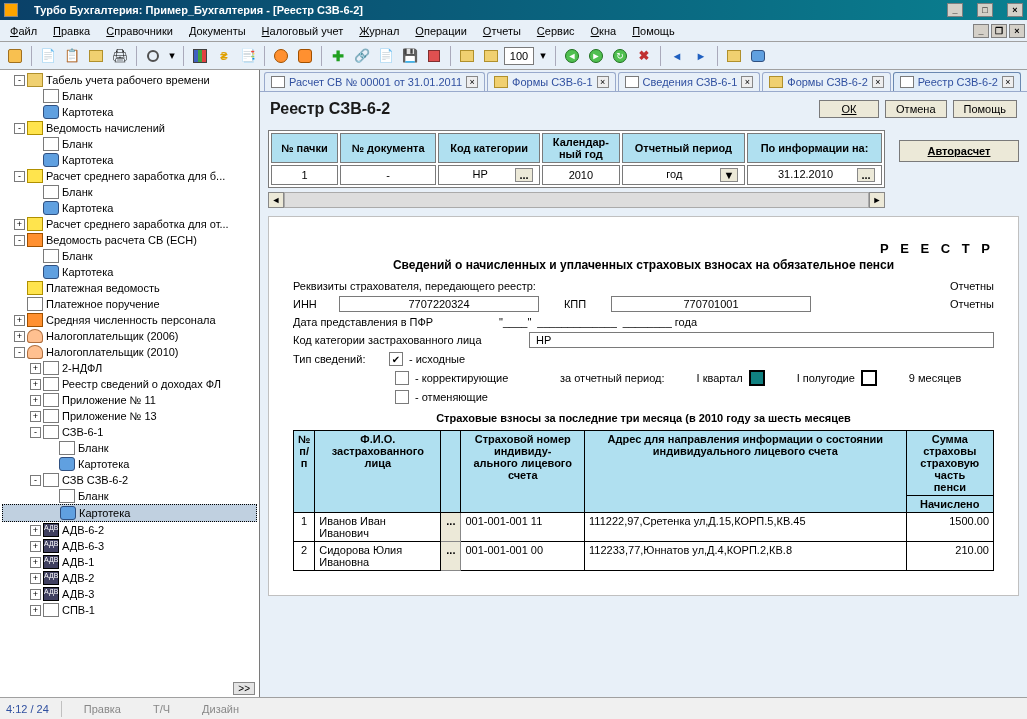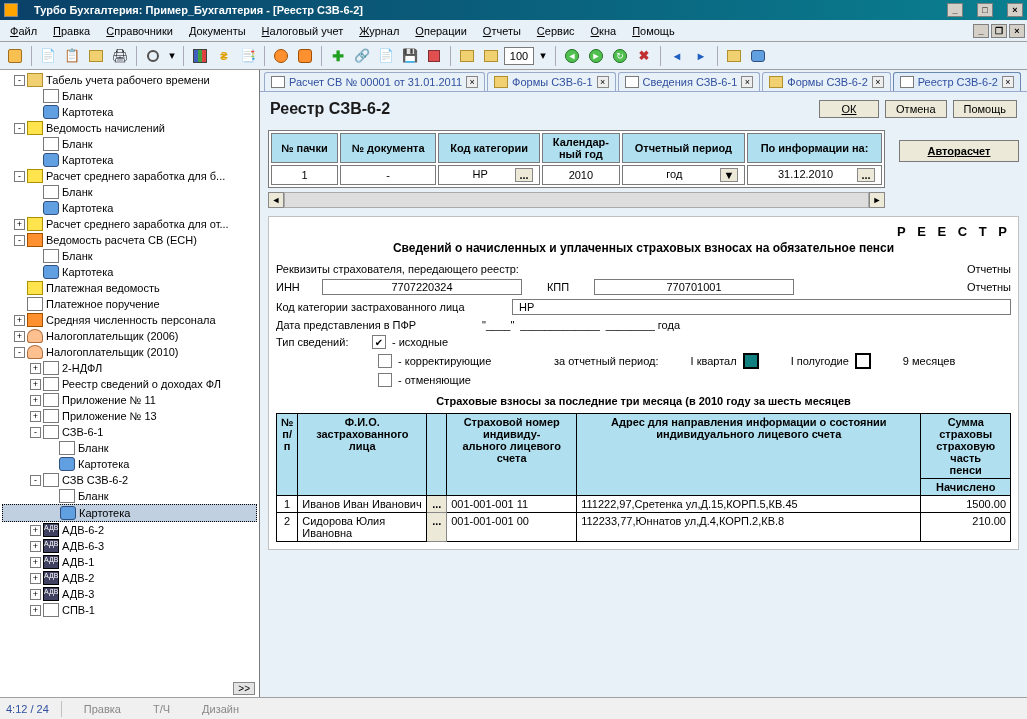--- a/index.html
+++ b/index.html
@@ -41,21 +41,21 @@
 .dochdr .dbtn { min-width: 60px; padding: 2px 10px; background: #ece9d8; border: 1px solid #7a7a7a; margin-left: 6px; cursor: pointer; text-align:center; }
 .sidebtn { position:absolute; right:8px; top:48px; width:120px; padding:4px 10px; background:#ece9d8; border:1px solid #7a7a7a; font-weight:bold; text-align:center; cursor:pointer; }
 .paramtbl { margin: 4px 8px; border: 1px solid #7a7a7a; background: #fff; }
 .paramtbl th, .paramtbl td { border: 1px solid #7a7a7a; padding: 2px 6px; text-align: center; font-size: 11px; }
 .paramtbl th { background: #b0e0f0; font-weight: bold; }
 .paramtbl .ellip { width: 18px; background: #ece9d8; border: 1px solid #888; cursor:pointer; font-weight:bold; }
 .paramtbl .ddown { width: 18px; background: #ece9d8; border: 1px solid #888; cursor:pointer; }
 .paramscroll { display:flex; margin: 2px 8px 0 8px; }
 .paramscroll .sbtn { width:16px; height:16px; background:#ece9d8; border:1px solid #888; display:flex; align-items:center; justify-content:center; cursor:pointer; font-size:9px;}
 .paramscroll .strack { flex:1; background:#ddd; border:1px solid #aaa; }
-.formarea { margin: 8px; background: #fff; padding: 7px; border: 1px solid #c0c0c0; overflow:hidden; }
+.formarea { margin: 8px; background: #fff; padding: 24px; border: 1px solid #c0c0c0; overflow:hidden; }
 .formarea .reghdr { text-align: right; font-weight: bold; letter-spacing: 4px; font-size: 13px; }
 .formarea .regsub { text-align: center; font-weight: bold; font-size: 12px; margin: 2px 0 8px 0; }
 .formarea .frow { display: flex; align-items: center; margin: 4px 0; gap: 6px; }
 .formarea .flabel { min-width: 200px; }
 .formarea input[type=text], .formarea .fval { border: 1px solid #7a7a7a; padding: 1px 6px; background: #fff; text-align:center; }
 .formarea .cbox { width:14px; height:14px; border:1px solid #7a7a7a; display:inline-flex; align-items:center; justify-content:center; background:#fff; cursor:pointer; font-size:10px; }
 .formarea .radiobox { width:16px; height:16px; border:2px solid #000; display:inline-block; cursor:pointer; }
 .formarea .radiobox.sel { background:#108080; }
 .datatbl { width: 100%; border: 1px solid #000; border-collapse: collapse; margin-top: 6px; }
 .datatbl th, .datatbl td { border: 1px solid #000; padding: 2px 4px; font-size: 11px; vertical-align: top; }
@@ -466,39 +466,39 @@
         </div>
         <div class="frow">
           <span style="min-width:40px">ИНН</span>
           <input type="text" style="width: 200px;" value="7707220324">
           <span style="min-width:60px;text-align:center">КПП</span>
           <input type="text" style="width: 200px;" value="770701001">
           <span style="flex:1"></span>
           <span>Отчетны</span>
         </div>
         <div class="frow">
-          <span class="flabel" style="min-width:230px">Код категории застрахованного лица</span>
-          <input type="text" style="flex: 1 1 0%; text-align: left;" value="НР">
-        </div>
-        <div class="frow">
           <span class="flabel" style="min-width:200px">Дата представления в ПФР</span>
           <span>"____"</span>
           <span>_____________</span>
           <span>________ года</span>
         </div>
         <div class="frow">
+          <span class="flabel" style="min-width:230px">Код категории застрахованного лица</span>
+          <input type="text" style="flex: 1 1 0%; text-align: left;" value="НР">
+        </div>
+        <div class="frow">
           <span style="min-width:90px">Тип сведений:</span>
           <span class="cbox">✔</span>
           <span>- исходные</span>
         </div>
         <div class="frow" style="align-items:center">
           <span style="min-width:96px"></span>
           <span class="cbox"></span>
           <span style="min-width:120px">- корректирующие</span>
-          <span style="margin-left:30px">за отчетный период:</span>
+          <span style="margin-left:19px">за отчетный период:</span>
           <span style="width:20px"></span>
           <span>I квартал</span>
           <span class="radiobox sel"></span>
           <span style="width:20px"></span>
           <span>I полугодие</span>
           <span class="radiobox"></span>
           <span style="width:20px"></span>
           <span>9 месяцев</span>
         </div>
         <div class="frow">

